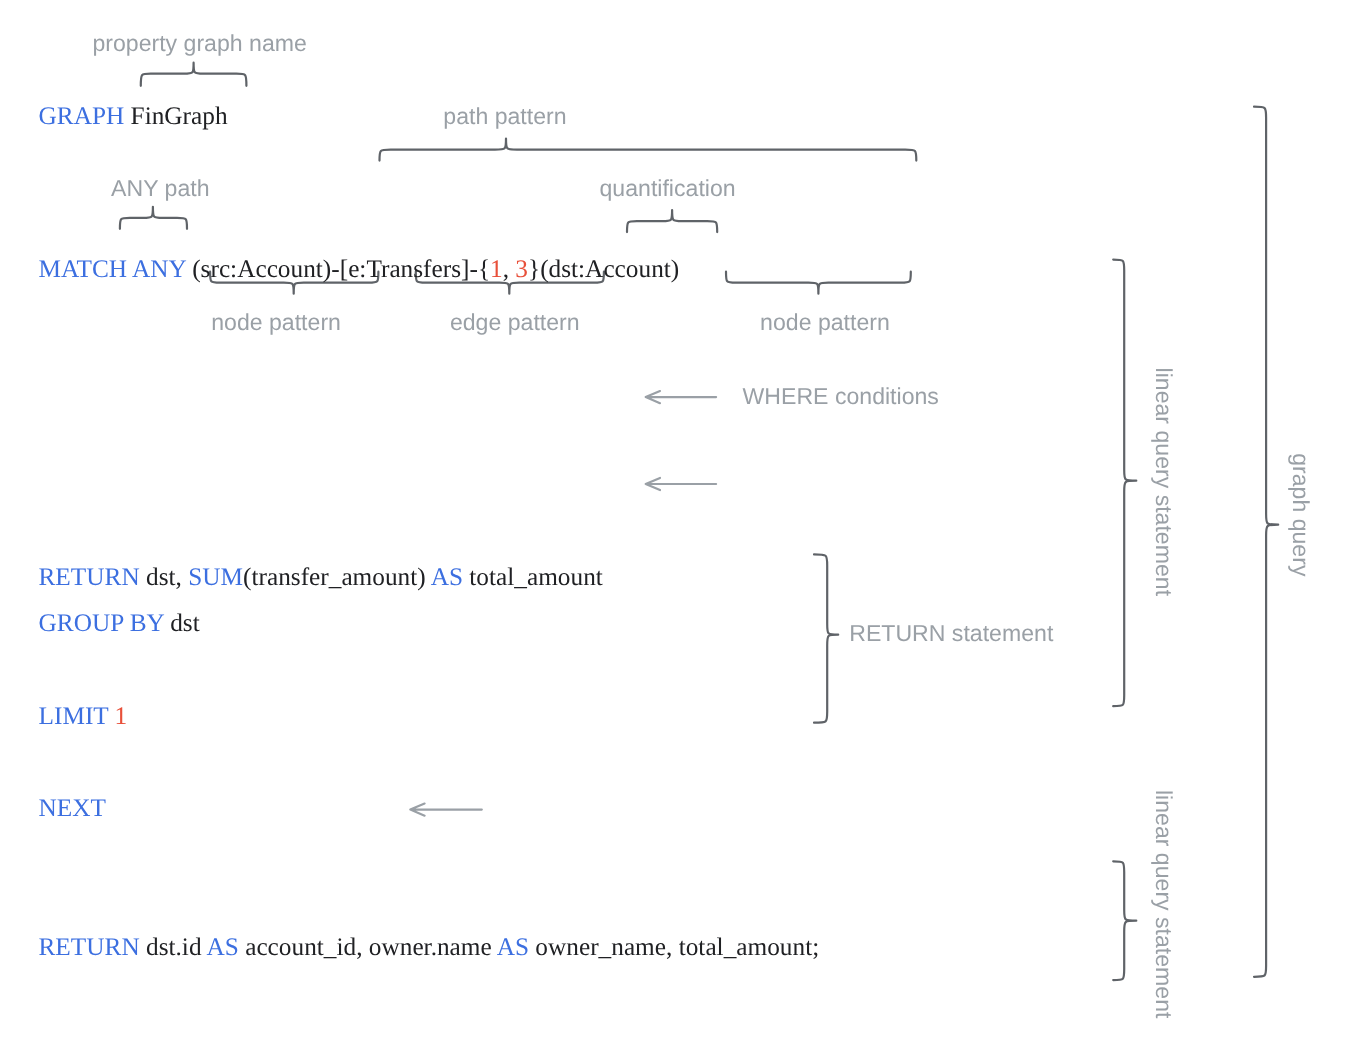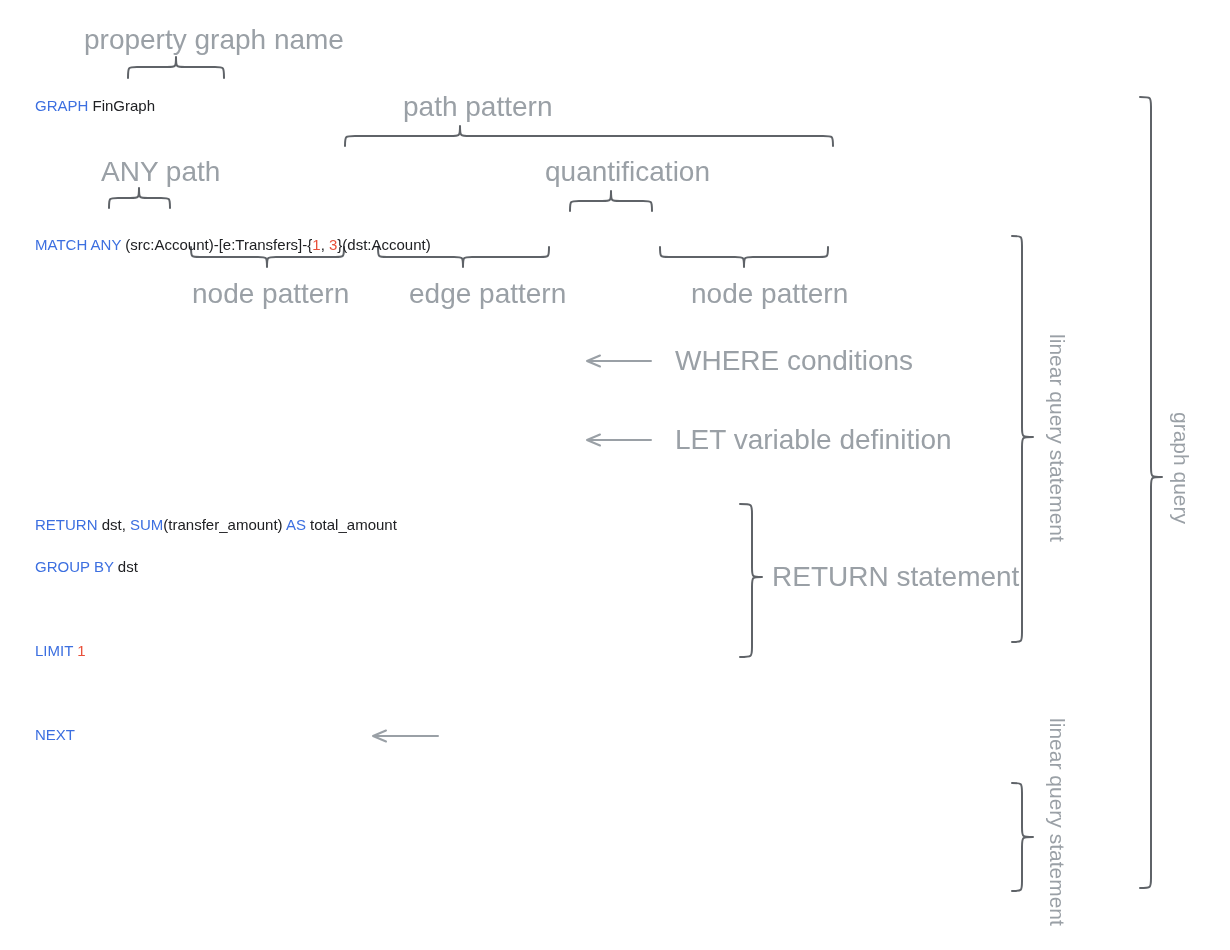--- a/index.html
+++ b/index.html
@@ -37,32 +37,32 @@
   .arrow {
     fill: none;
     stroke: var(--arrow);
     stroke-width: 2;
     stroke-linecap: round;
     stroke-linejoin: round;
   }
   .code {
     position: absolute;
     left: 35px;
-    font-family: Liberation Sans, sans-serif;
-    font-size: 15px;
+    font-family: Liberation Serif, serif;
+    font-size: 23px;
     line-height: 24px;
     white-space: pre;
     color: var(--plain);
   }
   .tok-keyword { color: var(--keyword); }
   .tok-plain   { color: var(--plain); }
   .tok-number  { color: var(--number); }
   .lbl {
     position: absolute;
-    font-size: 28px;
+    font-size: 21px;
     line-height: 24px;
     color: var(--label);
     white-space: nowrap;
   }
   .lbl-vert {
     position: absolute;
     font-size: 21px;
     color: var(--label);
     white-space: nowrap;
     writing-mode: vertical-rl;
@@ -94,29 +94,29 @@
     <path class="arrow" d="M651,440 H587 M600,434.5 L587,440 L600,445.5"></path>
     <path class="arrow" d="M438,736 H373 M386,730.5 L373,736 L386,741.5"></path>
   </svg>
 
   <div class="code" style="top:94px"><span class="tok-keyword">GRAPH</span><span class="tok-plain"> FinGraph</span></div>
   <div class="code" style="top:233px"><span class="tok-keyword">MATCH ANY</span><span class="tok-plain"> (src:Account)-[e:Transfers]-{</span><span class="tok-number">1</span><span class="tok-plain">, </span><span class="tok-number">3</span><span class="tok-plain">}(dst:Account)</span></div>
   <div class="code" style="top:513px"><span class="tok-keyword">RETURN</span><span class="tok-plain"> dst, </span><span class="tok-keyword">SUM</span><span class="tok-plain">(transfer_amount) </span><span class="tok-keyword">AS</span><span class="tok-plain"> total_amount</span></div>
   <div class="code" style="top:555px"><span class="tok-keyword">GROUP BY</span><span class="tok-plain"> dst</span></div>
   <div class="code" style="top:639px"><span class="tok-keyword">LIMIT</span><span class="tok-plain"> </span><span class="tok-number">1</span></div>
   <div class="code" style="top:723px"><span class="tok-keyword">NEXT</span></div>
+  <div class="code" style="top:849px"><span class="tok-keyword">RETURN</span><span class="tok-plain"> dst.id </span><span class="tok-keyword">AS</span><span class="tok-plain"> account_id, owner.name </span><span class="tok-keyword">AS</span><span class="tok-plain"> owner_name, total_amount;</span></div>
 
   <div class="lbl" style="left:84px;top:28px">property graph name</div>
   <div class="lbl" style="left:403px;top:95px">path pattern</div>
   <div class="lbl" style="left:101px;top:160px">ANY path</div>
   <div class="lbl" style="left:545px;top:160px">quantification</div>
   <div class="lbl" style="left:192px;top:282px">node pattern</div>
   <div class="lbl" style="left:409px;top:282px">edge pattern</div>
   <div class="lbl" style="left:691px;top:282px">node pattern</div>
   <div class="lbl" style="left:675px;top:349px">WHERE conditions</div>
-  <div class="lbl" style="left:675px;top:428px">LET variable definition</div>
   <div class="lbl" style="left:772px;top:565px">RETURN statement</div>
 
   <div class="lbl-vert" style="left:1057px;top:438px">linear query statement</div>
   <div class="lbl-vert" style="left:1181px;top:468px">graph query</div>
   <div class="lbl-vert" style="left:1057px;top:822px">linear query statement</div>
 
 </div>
 
 </body></html>

